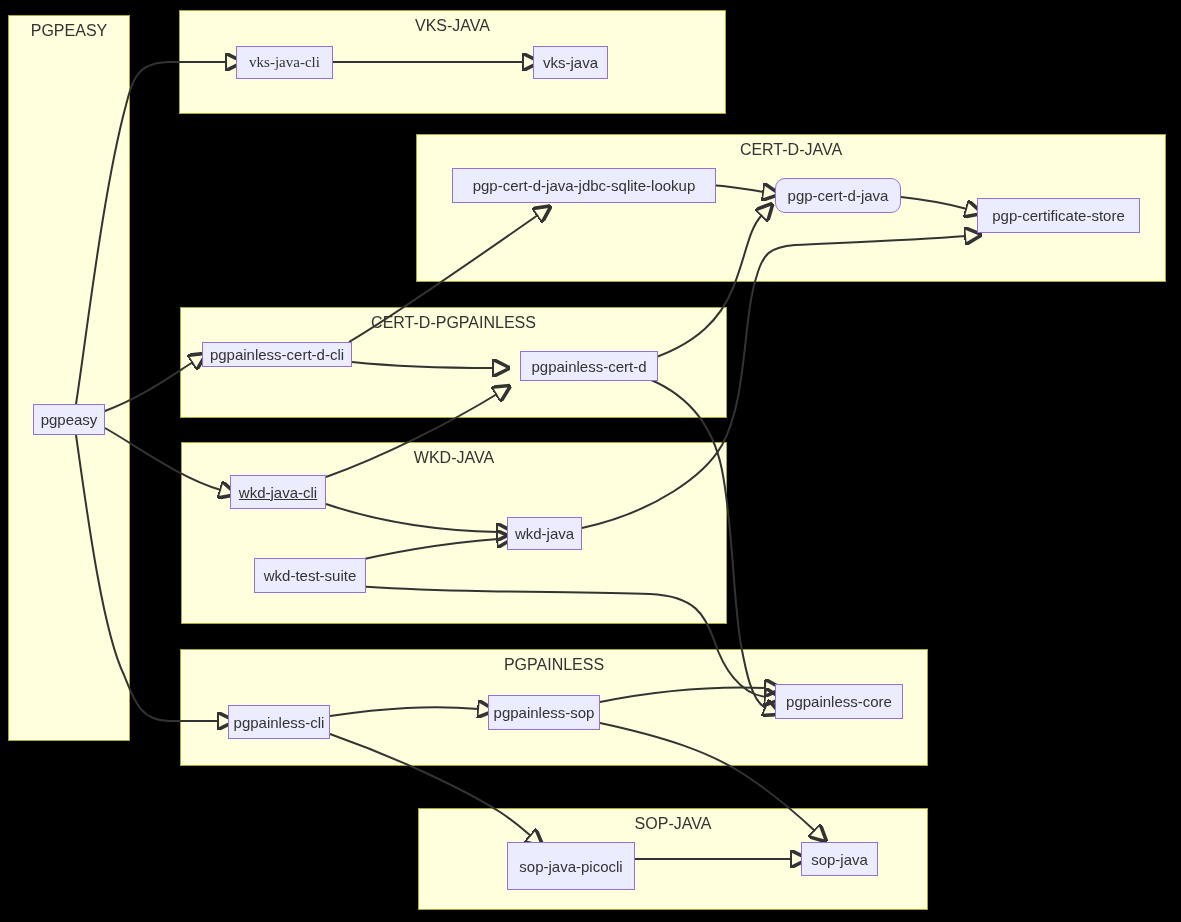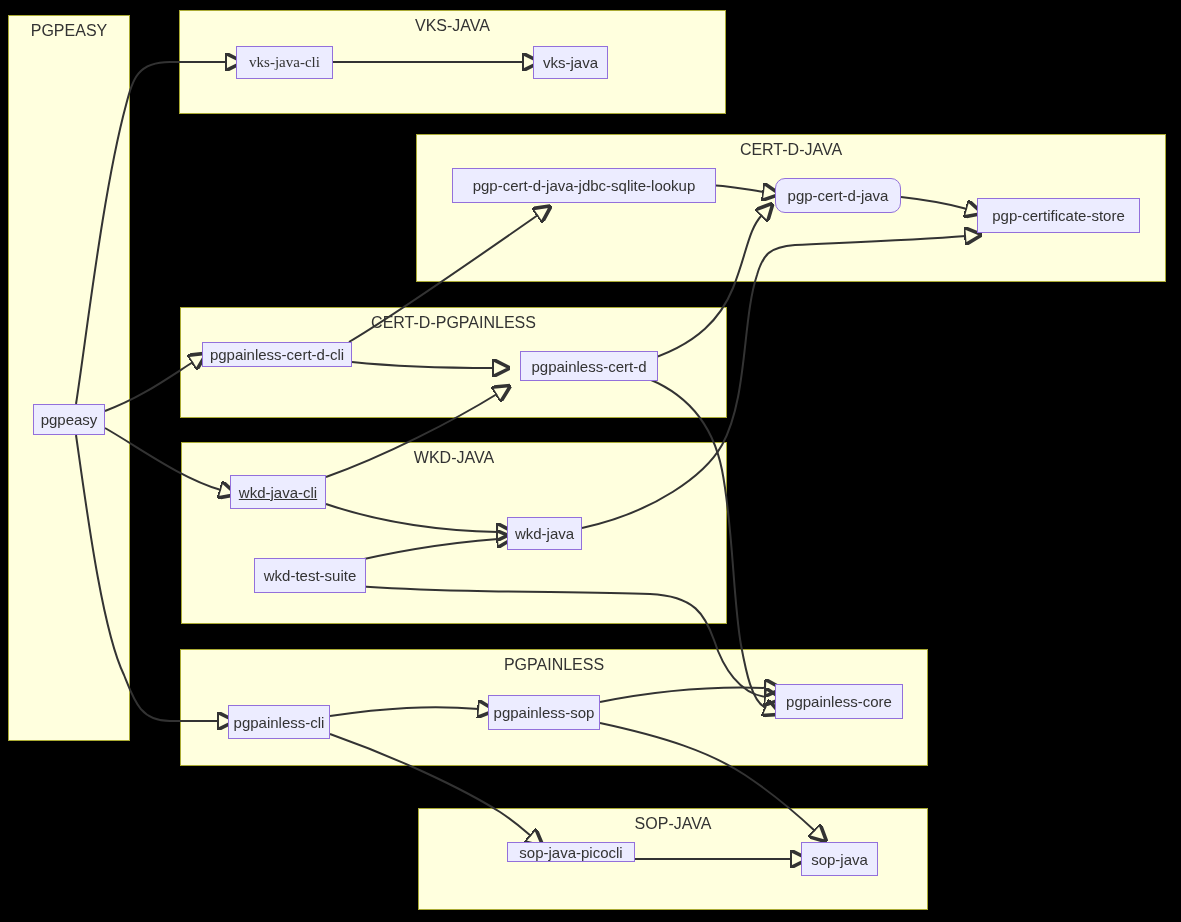--- a/index.html
+++ b/index.html
@@ -112,16 +112,16 @@
   <div class="node" style="left:775px;top:178px;width:126px;height:35px;border-radius:10px;">pgp-cert-d-java</div>
   <div class="node" style="left:977px;top:198px;width:163px;height:35px;">pgp-certificate-store</div>
   <div class="node" style="left:202px;top:342px;width:150px;height:25px;">pgpainless-cert-d-cli</div>
   <div class="node" style="left:520px;top:351px;width:138px;height:30px;">pgpainless-cert-d</div>
   <div class="node" style="left:230px;top:475px;width:96px;height:34px;text-decoration:underline;">wkd-java-cli</div>
   <div class="node" style="left:222px;top:558px;width:112px;height:35px;margin-left:32px;">wkd-test-suite</div>
   <div class="node" style="left:507px;top:517px;width:75px;height:33px;">wkd-java</div>
   <div class="node" style="left:228px;top:705px;width:102px;height:34px;">pgpainless-cli</div>
   <div class="node" style="left:488px;top:695px;width:112px;height:35px;">pgpainless-sop</div>
   <div class="node" style="left:775px;top:684px;width:128px;height:35px;">pgpainless-core</div>
-  <div class="node" style="left:507px;top:842px;width:128px;height:20px;text-align:center;">sop-java-picocli</div>
+  <div class="node" style="left:507px;top:842px;width:128px;height:48px;text-align:center;">sop-java-picocli</div>
   <div class="node" style="left:801px;top:842px;width:77px;height:34px;">sop-java</div>
 
 </div>
 
 </body></html>

